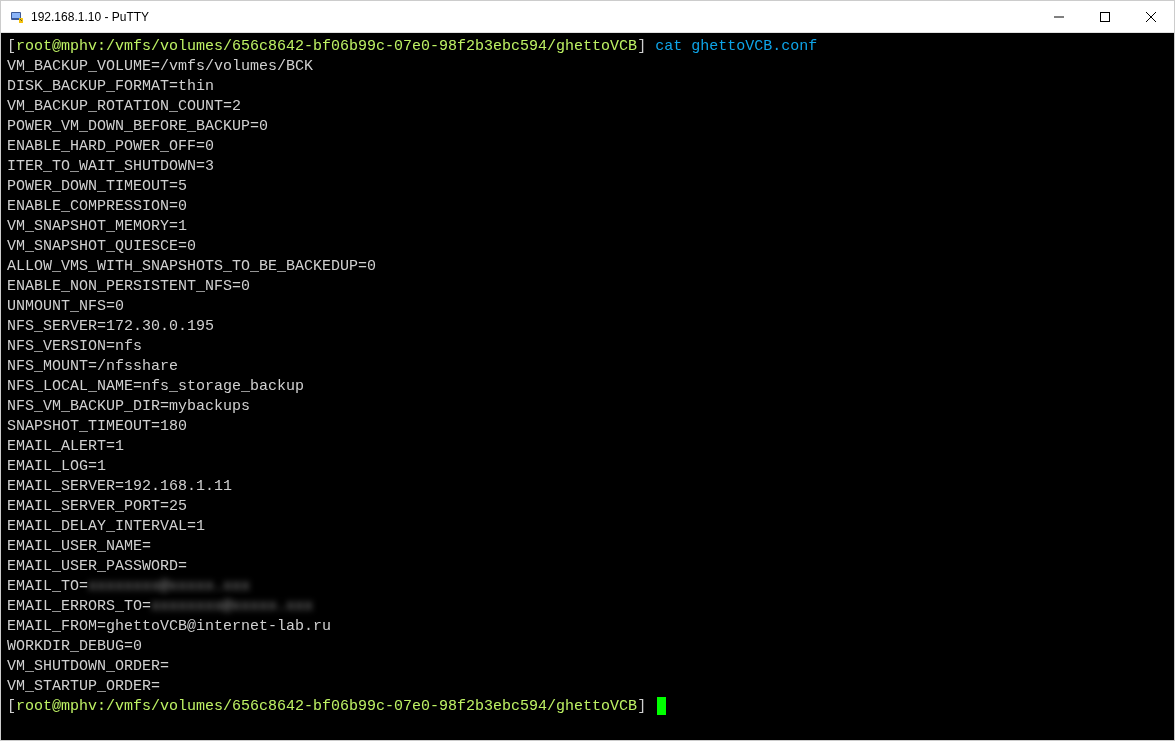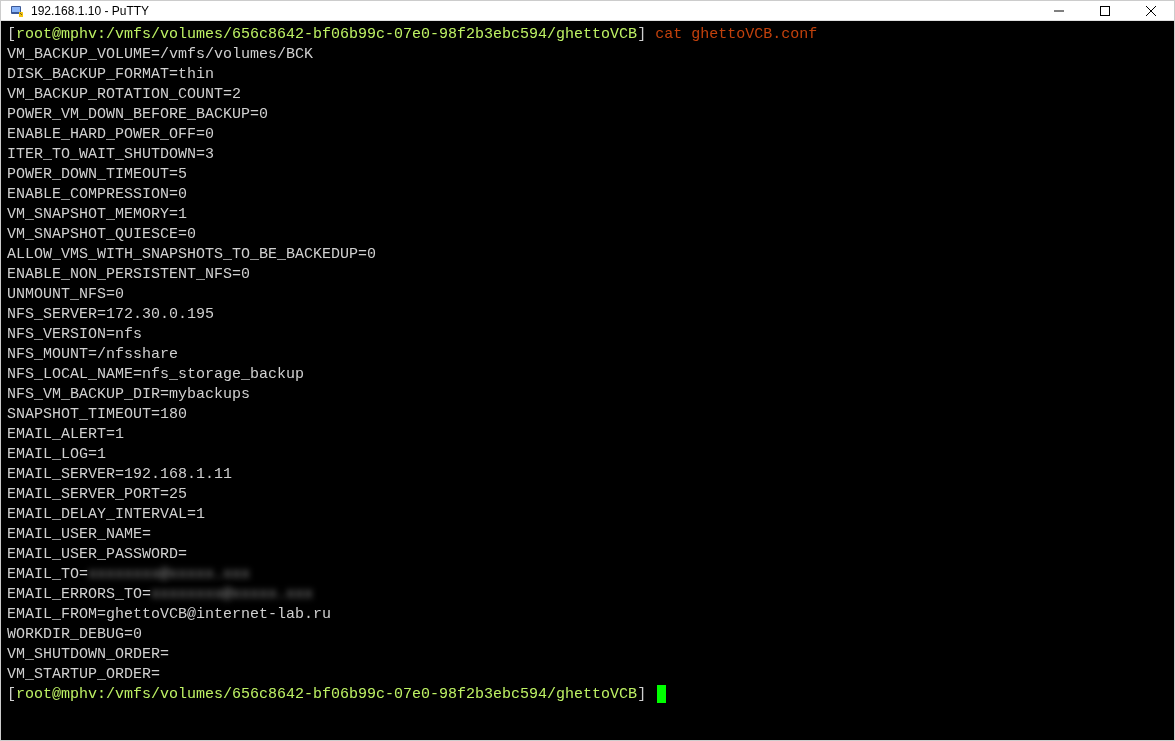--- a/index.html
+++ b/index.html
@@ -12,21 +12,21 @@
     }
     .window {
       width: 1175px;
       height: 741px;
       background: #ffffff;
       border: 1px solid #cccccc;
       display: flex;
       flex-direction: column;
     }
     .titlebar {
-      height: 20px;
+      height: 32px;
       background: #ffffff;
       display: flex;
       align-items: center;
       padding: 0 0 0 8px;
       border-bottom: 1px solid #e0e0e0;
     }
     .titlebar-icon {
       width: 16px;
       height: 16px;
       margin-right: 6px;
@@ -61,21 +61,21 @@
       padding: 4px 6px;
       font-family: 'Consolas', 'Courier New', monospace;
       font-size: 15px;
       line-height: 20px;
       color: #d0d0d0;
       overflow: hidden;
       white-space: pre;
     }
     .prompt-bracket { color: #d0d0d0; }
     .prompt-inner { color: #bef264; }
-    .cmd { color: #c2410c; }
+    .cmd { color: #0ea5e9; }
     .line { display: block; }
     .cursor {
       display: inline-block;
       width: 9px;
       height: 18px;
       background: #00ff00;
       vertical-align: middle;
       margin-left: 2px;
     }
     .blurred {

